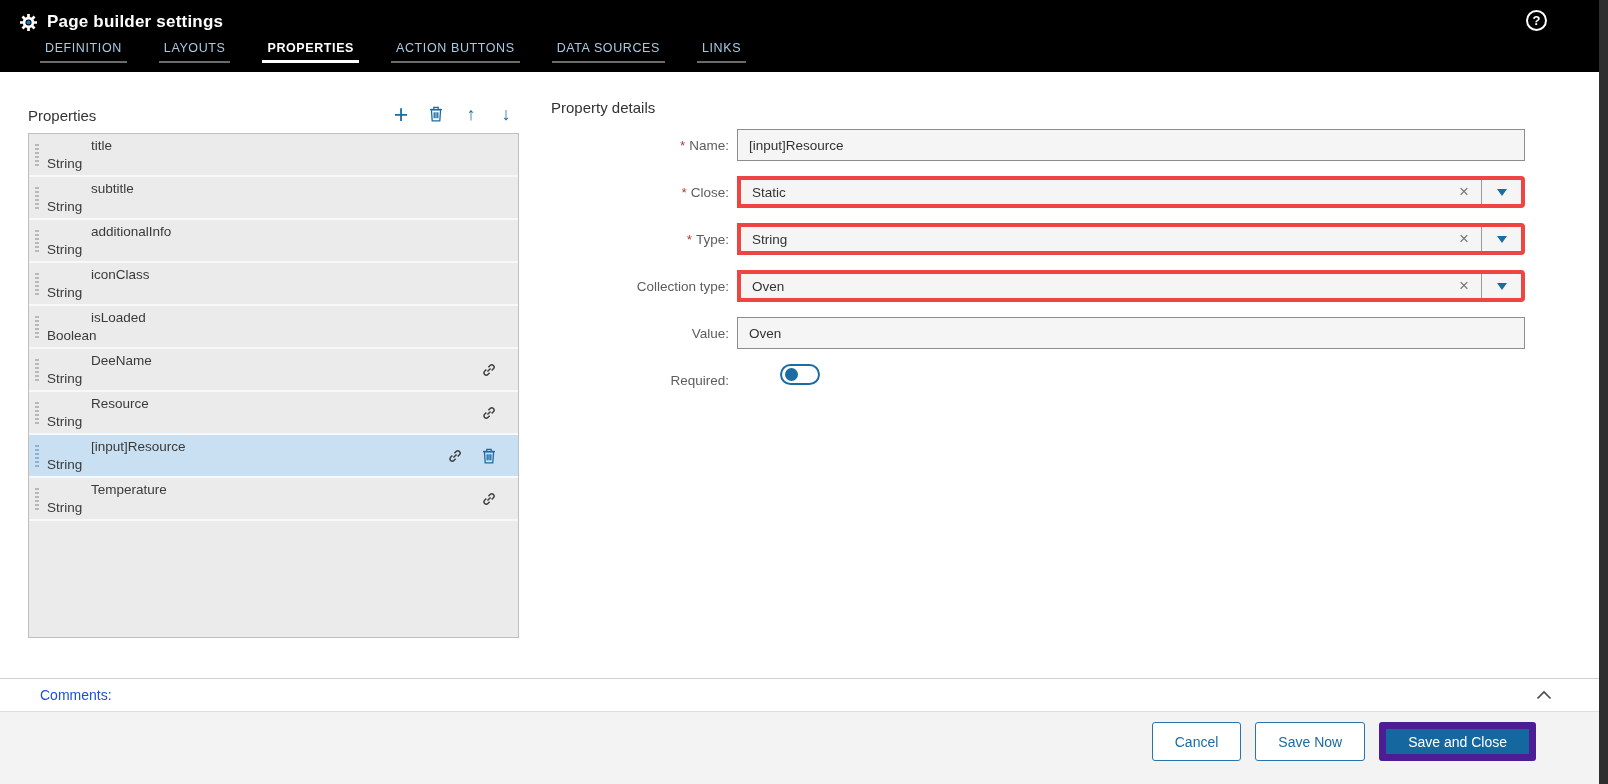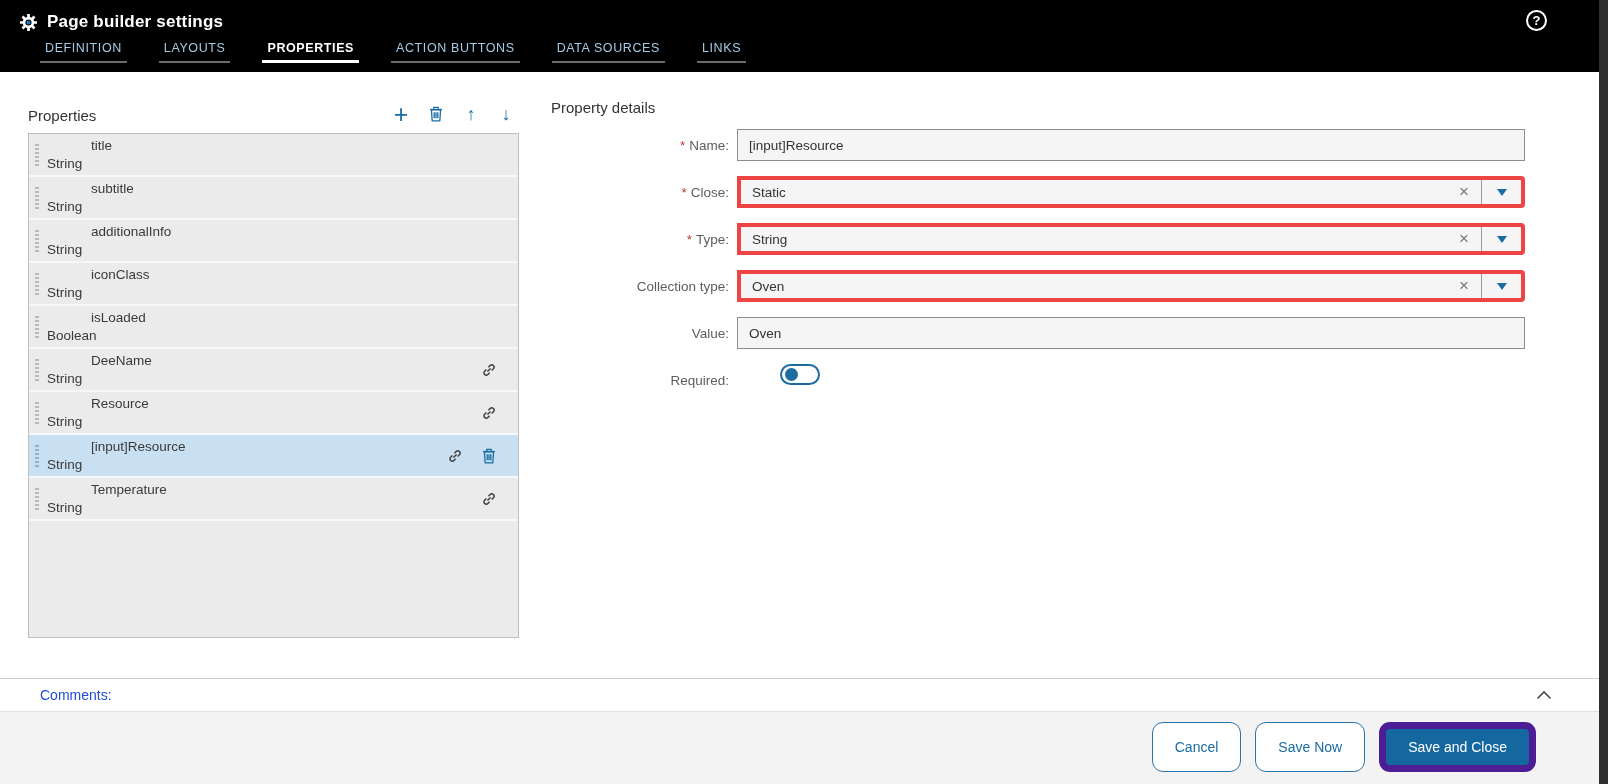--- a/index.html
+++ b/index.html
@@ -100,22 +100,22 @@
   }
   .comments-label { font-size:14px; color:#1d4ed8; }
   .collapse-chevron { margin-left:auto; cursor:pointer; display:flex; }
 
   
   .app-footer {
     position:absolute; left:0; right:9px; top:712px; height:72px; background:#f3f3f3;
     display:flex; align-items:flex-start; justify-content:flex-end; gap:14px; padding:10px 63px 0 0;
   }
   .btn {
-    height:50px; padding:0 22px; font-family:"Liberation Sans", sans-serif; font-size:14px;
-    border-radius:11px; cursor:pointer;
+    height:39px; padding:0 22px; font-family:"Liberation Sans", sans-serif; font-size:14px;
+    border-radius:3px; cursor:pointer;
   }
   .btn.secondary { background:#fff; border:1px solid #2a74ad; color:#1a6ca3; }
   .btn.primary { background:#15689f; border:7px solid #4c1d95; color:#fff; }
 
   
   .edge-strip { position:absolute; right:0; top:0; width:9px; height:784px; background:#2e2e2e; }
 </style>
 </head>
 <body>
 

